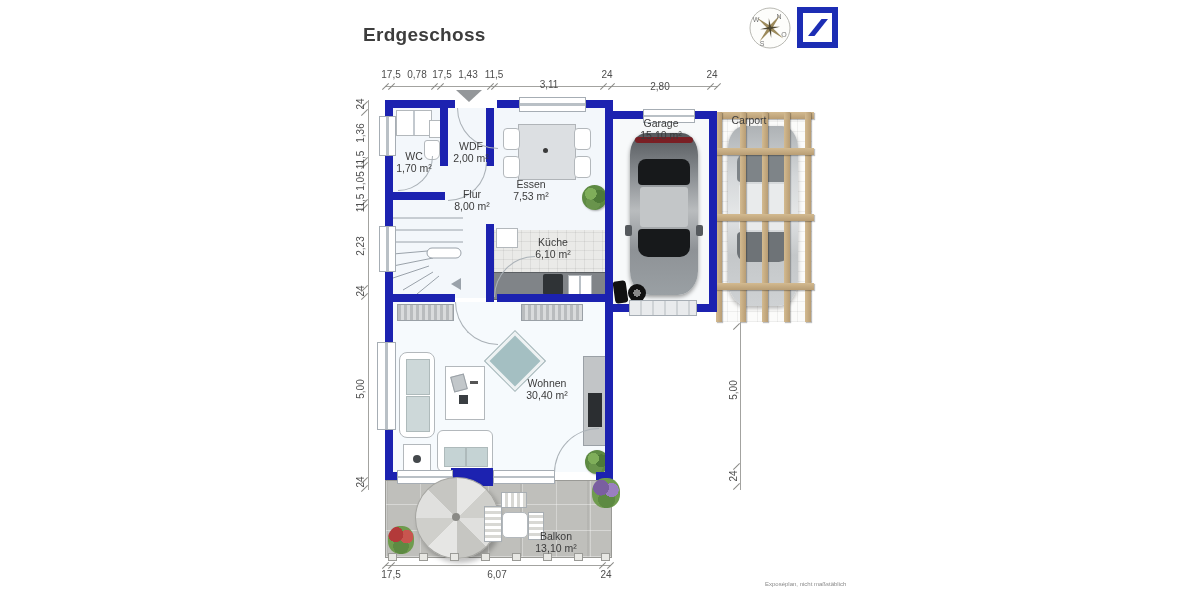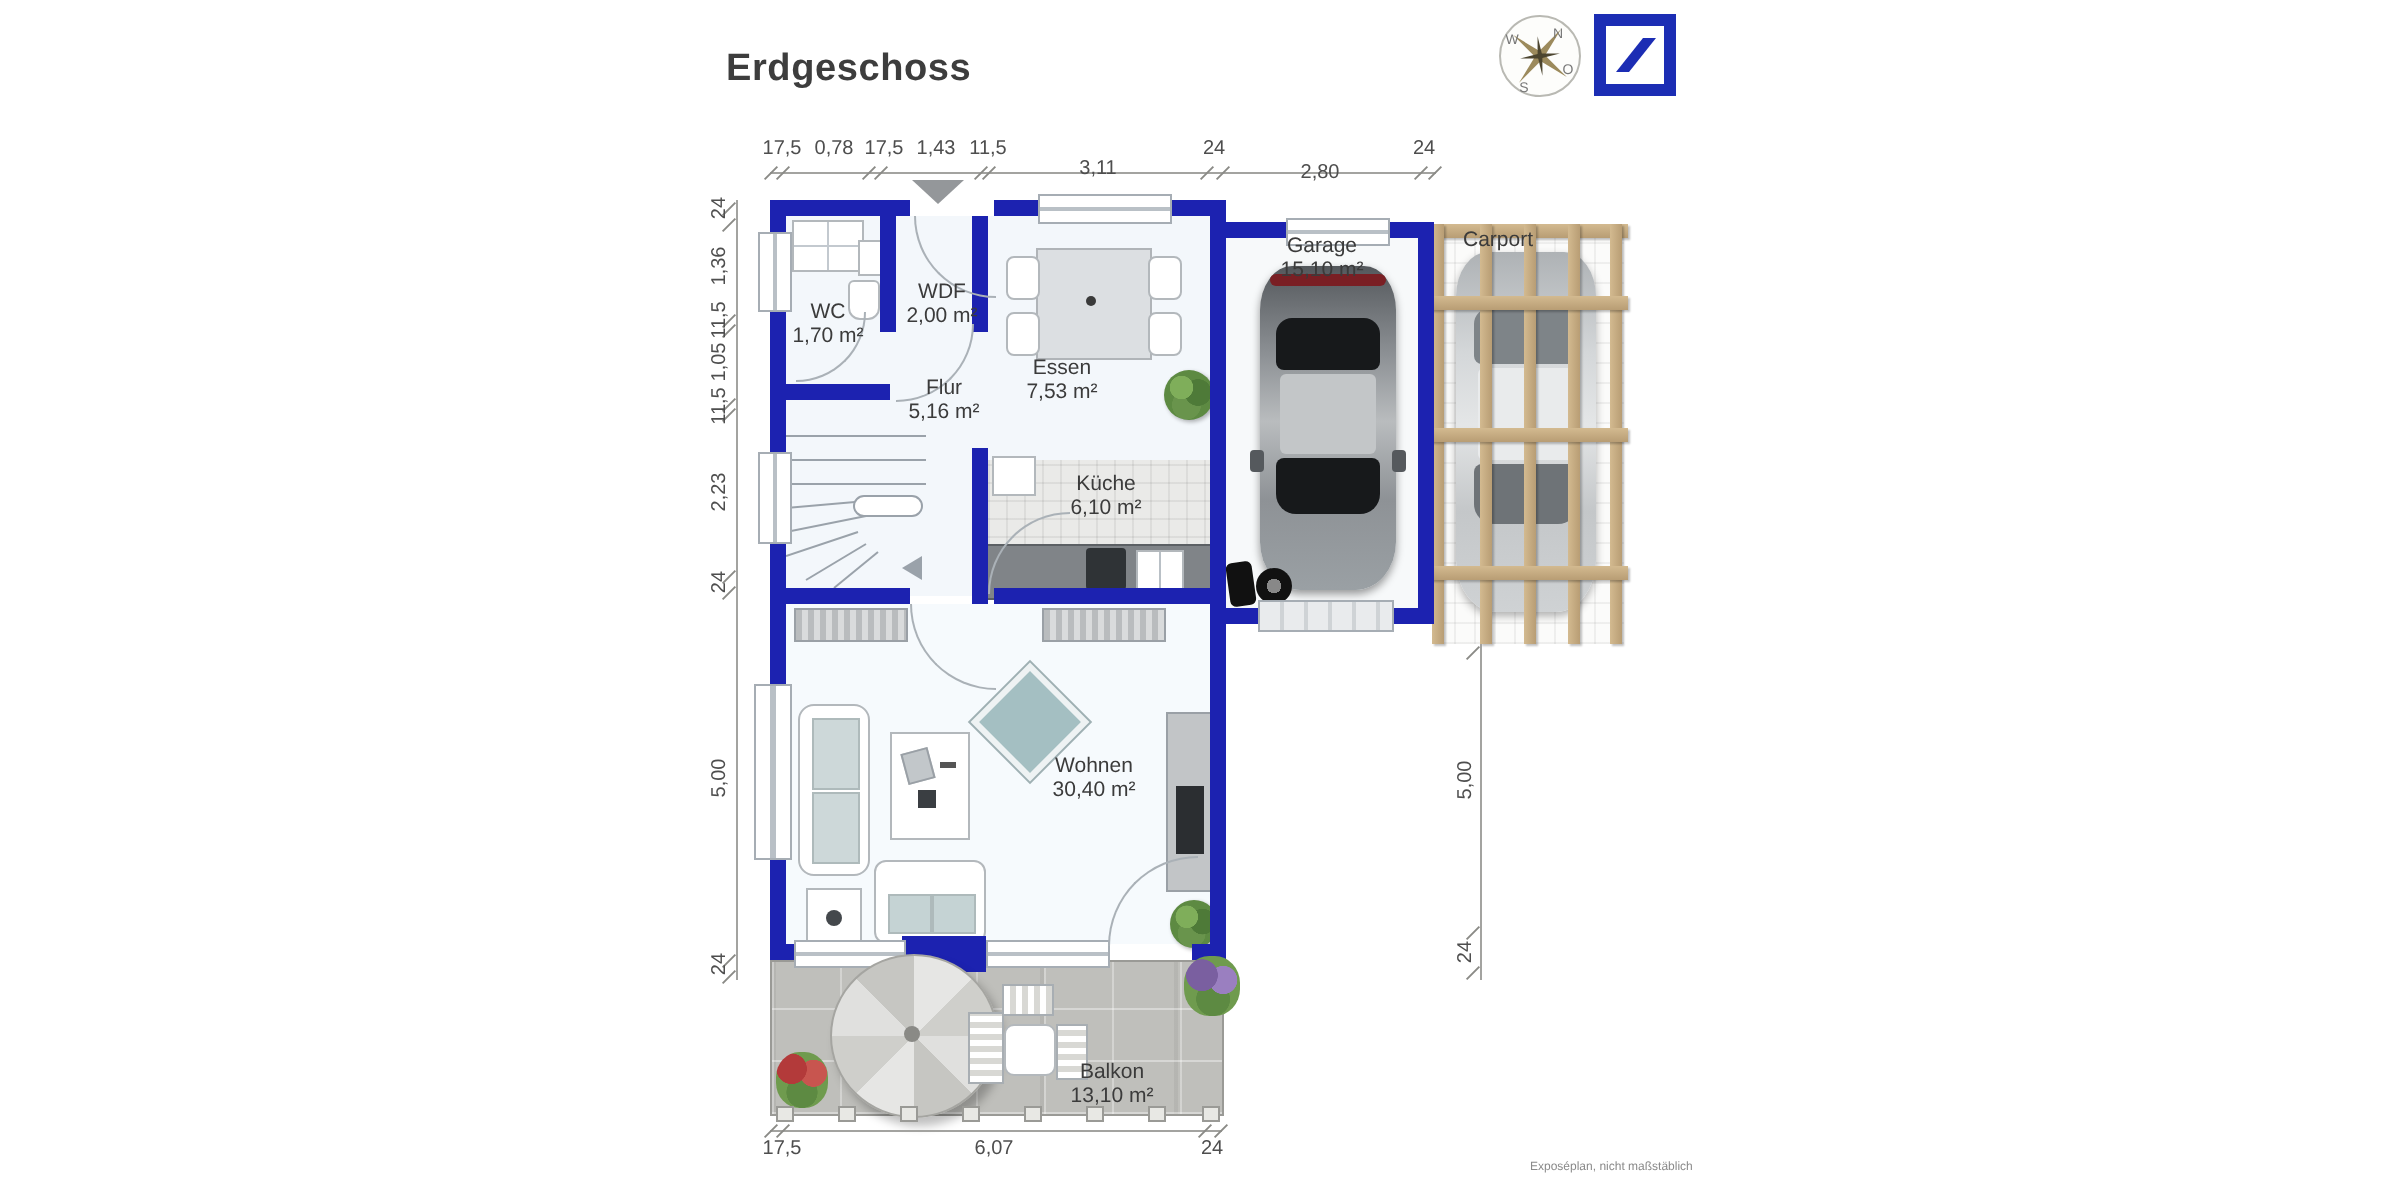--- a/index.html
+++ b/index.html
@@ -249,21 +249,21 @@
 <div class="room-label" style="left:471px;top:140px">
   <div class="nm">WDF</div>
   <div>2,00 m²</div>
 </div>
 <div class="room-label" style="left:531px;top:178px">
   <div class="nm">Essen</div>
   <div>7,53 m²</div>
 </div>
 <div class="room-label" style="left:472px;top:188px">
   <div class="nm">Flur</div>
-  <div>5,16 m²</div>
+  <div>8,00 m²</div>
 </div>
 <div class="room-label" style="left:553px;top:236px">
   <div class="nm">Küche</div>
   <div>6,10 m²</div>
 </div>
 <div class="room-label" style="left:661px;top:117px">
   <div class="nm">Garage</div>
   <div>15,10 m²</div>
 </div>
 <div class="room-label" style="left:749px;top:114px">

